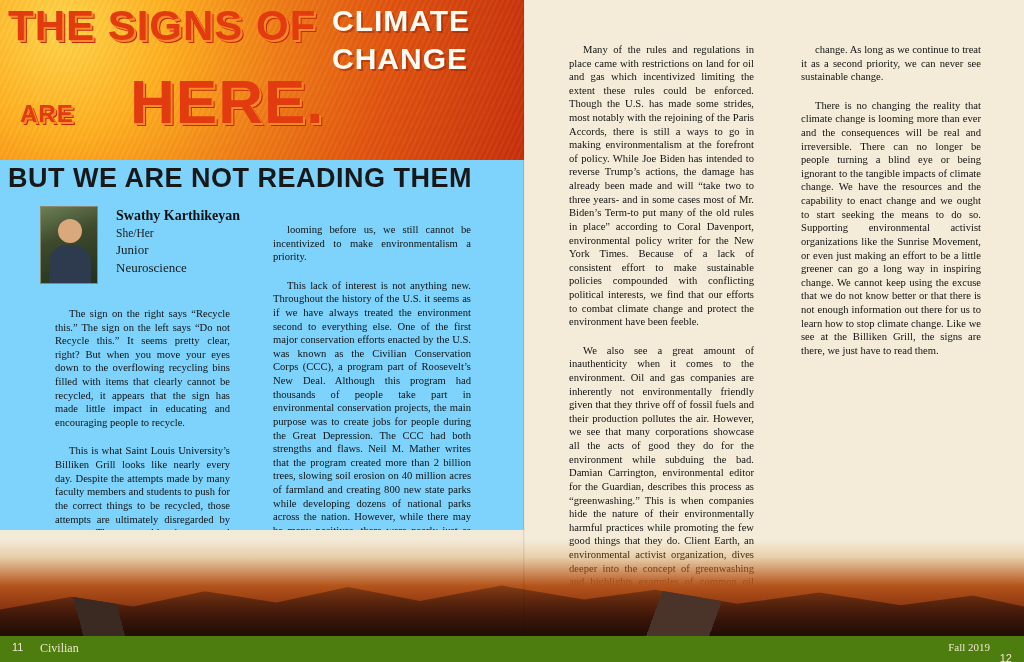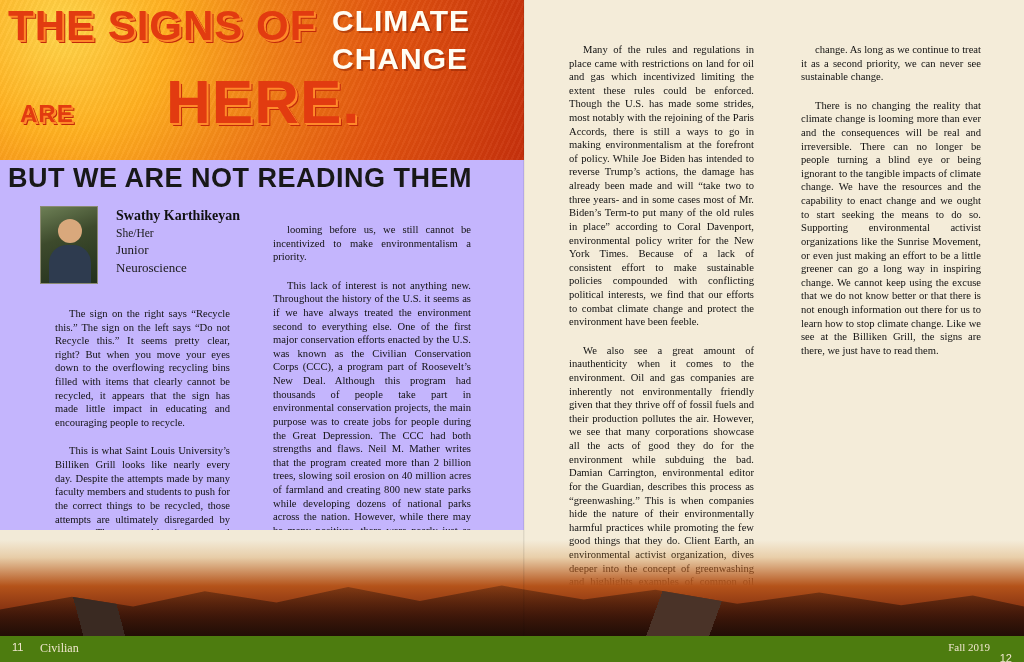--- a/index.html
+++ b/index.html
@@ -16,21 +16,21 @@
     width: 1024px;
     height: 662px;
     overflow: hidden;
   }
 
   
   .left-page {
     position: absolute;
     left: 0; top: 0;
     width: 524px; height: 530px;
-    background: #c4b5fd;
+    background: #7dd3fc;
     overflow: hidden;
   }
   
   .header-art {
     position: absolute;
     left: 0; top: 0;
     width: 524px; height: 160px;
     background:
       radial-gradient(circle at 12% 18%, #ffd54a 0%, #ffb020 22%, #f07d16 45%, #e2540f 68%, #c6300c 100%);
     overflow: hidden;
@@ -49,21 +49,21 @@
     letter-spacing: 1px;
     color: #e23b10;
     text-shadow:
       1px 1px 0 #ff8a2a,
       2px 2px 0 #ff8a2a,
       3px 3px 0 #c2290a;
     white-space: nowrap;
     z-index: 3;
   }
   .hl1 { left: 8px; top: 2px; font-size: 42px; }
-  .hl2 { left: 130px; top: 66px; font-size: 62px; margin-left: 36px; }
+  .hl2 { left: 130px; top: 66px; font-size: 62px; }
   .hl3 {
     left: 332px; top: 2px; font-size: 30px; color: #fffdf3;
     text-shadow: 2px 2px 0 rgba(150,40,5,.55);
     line-height: 1.25;
     white-space: normal; width: 190px; text-align: left;
   }
   .hl-sub {
     position: absolute;
     left: 8px; top: 163px;
     font-family: Liberation Sans, sans-serif;

